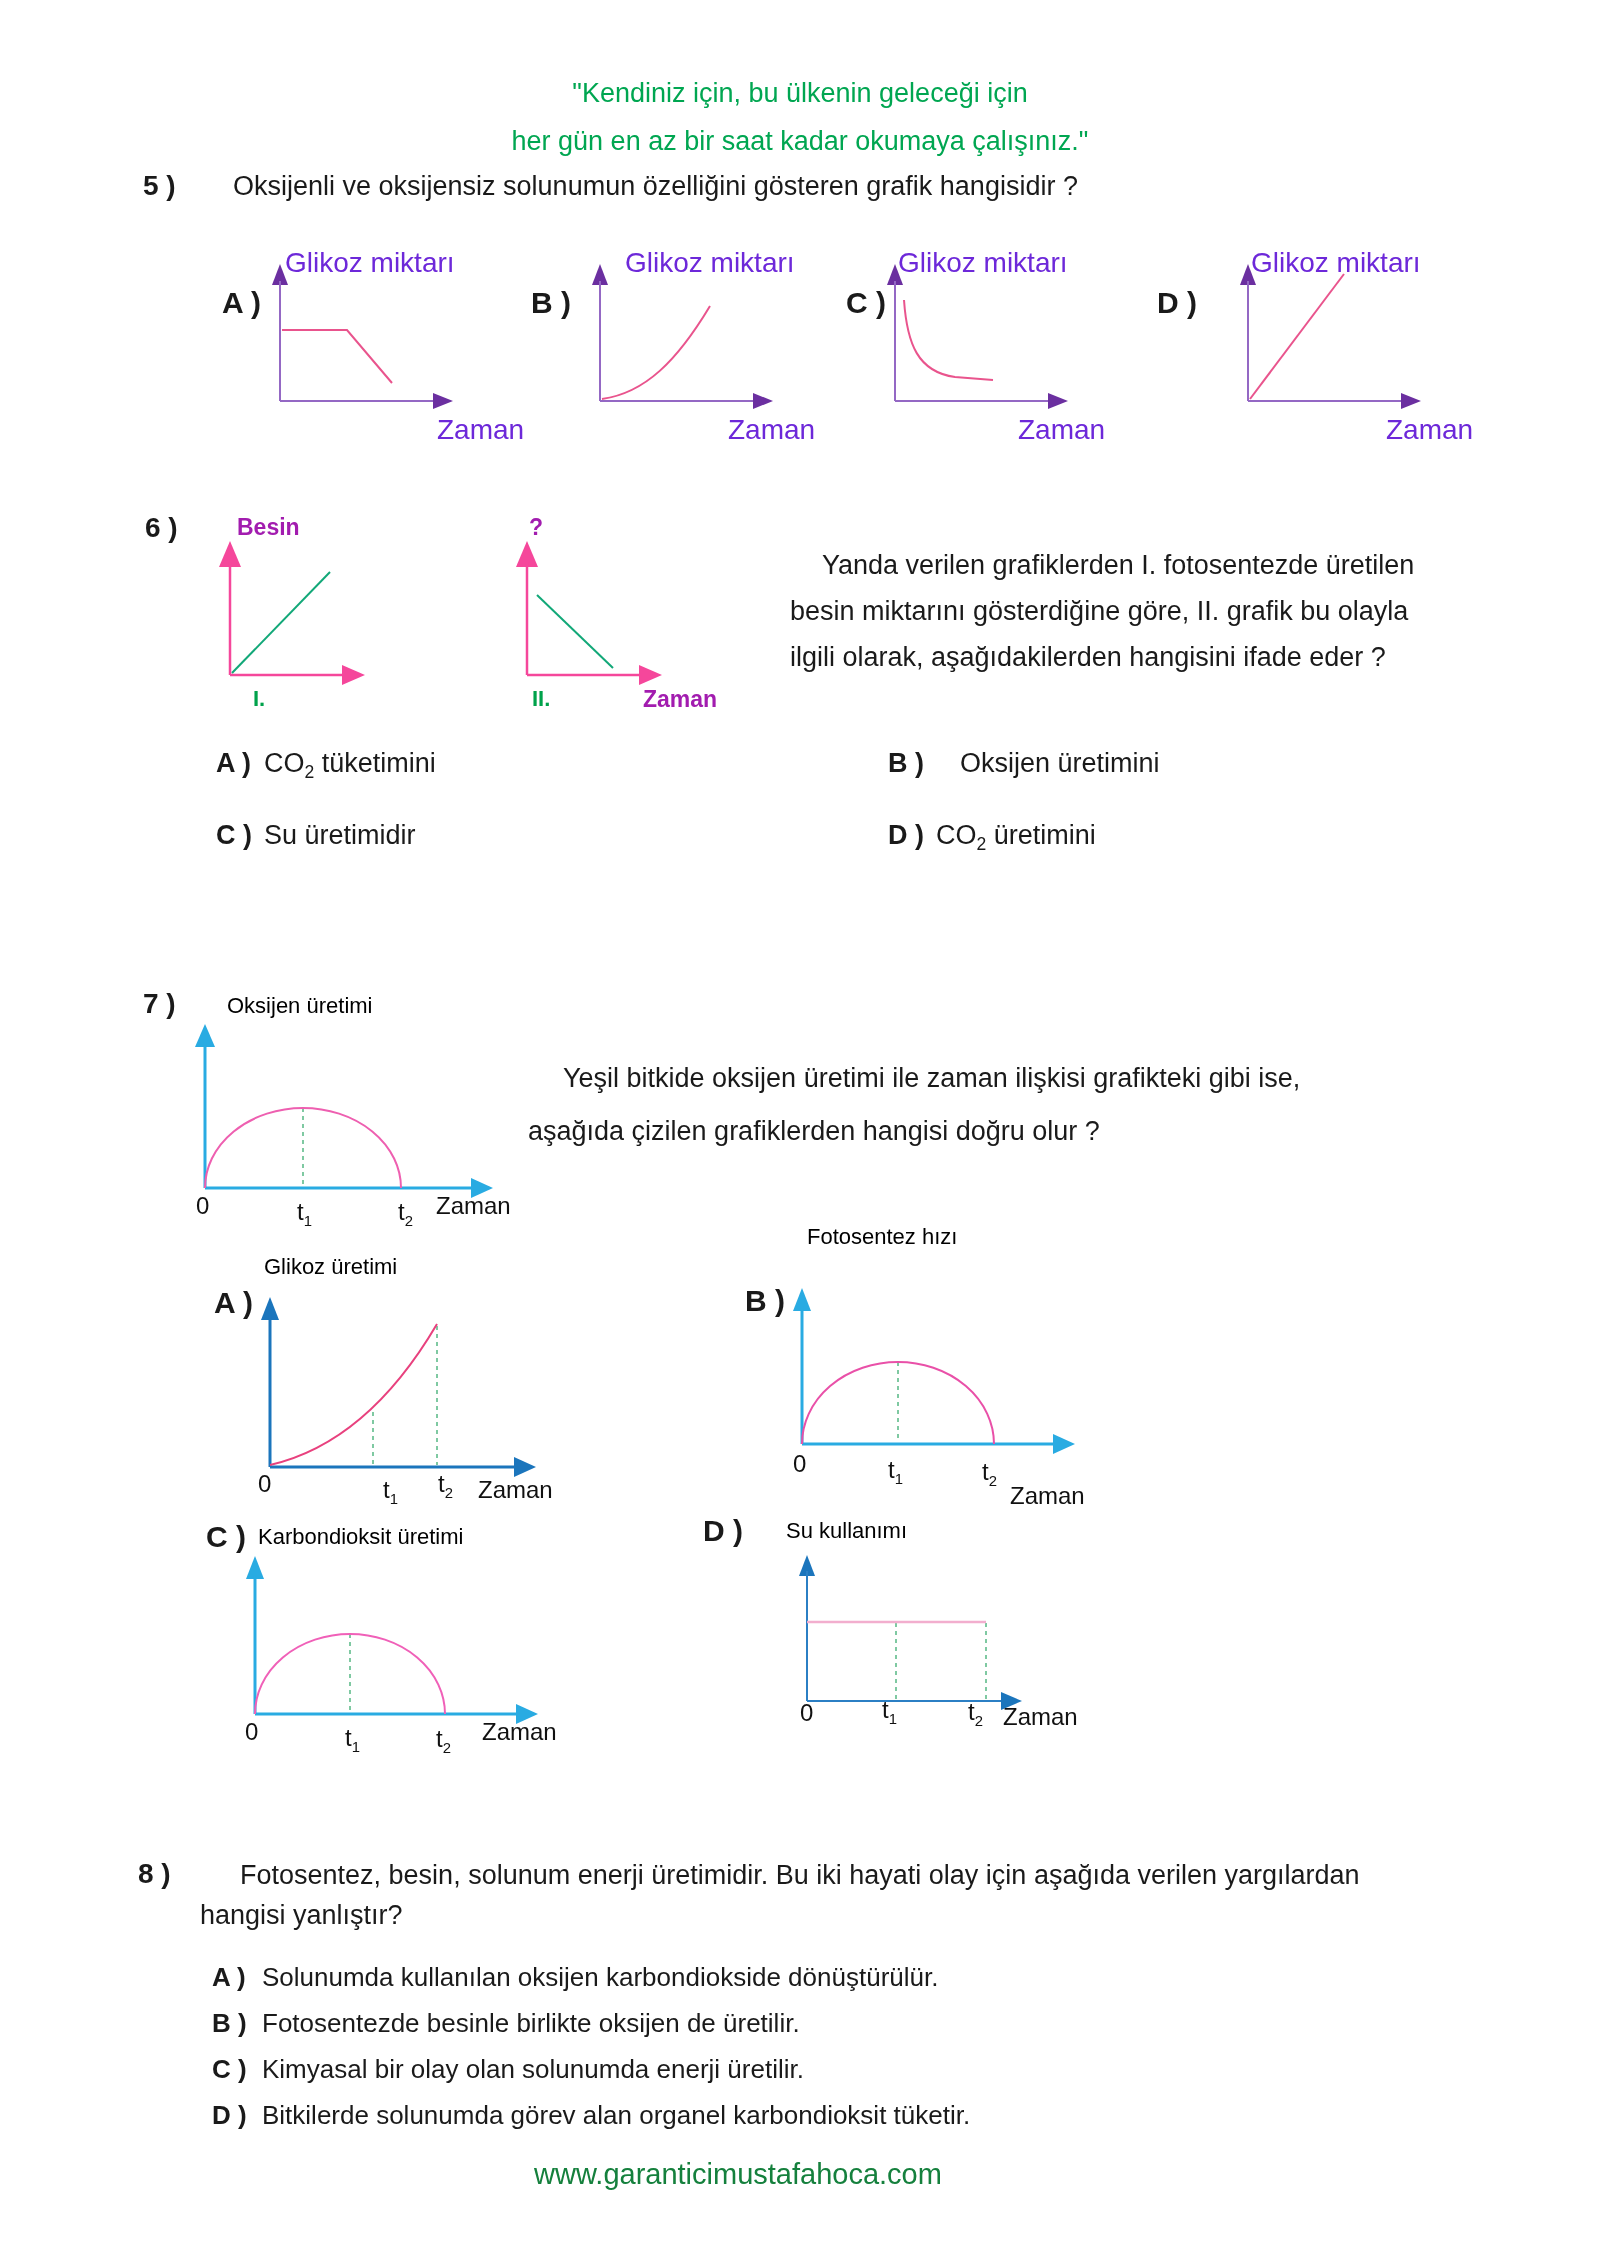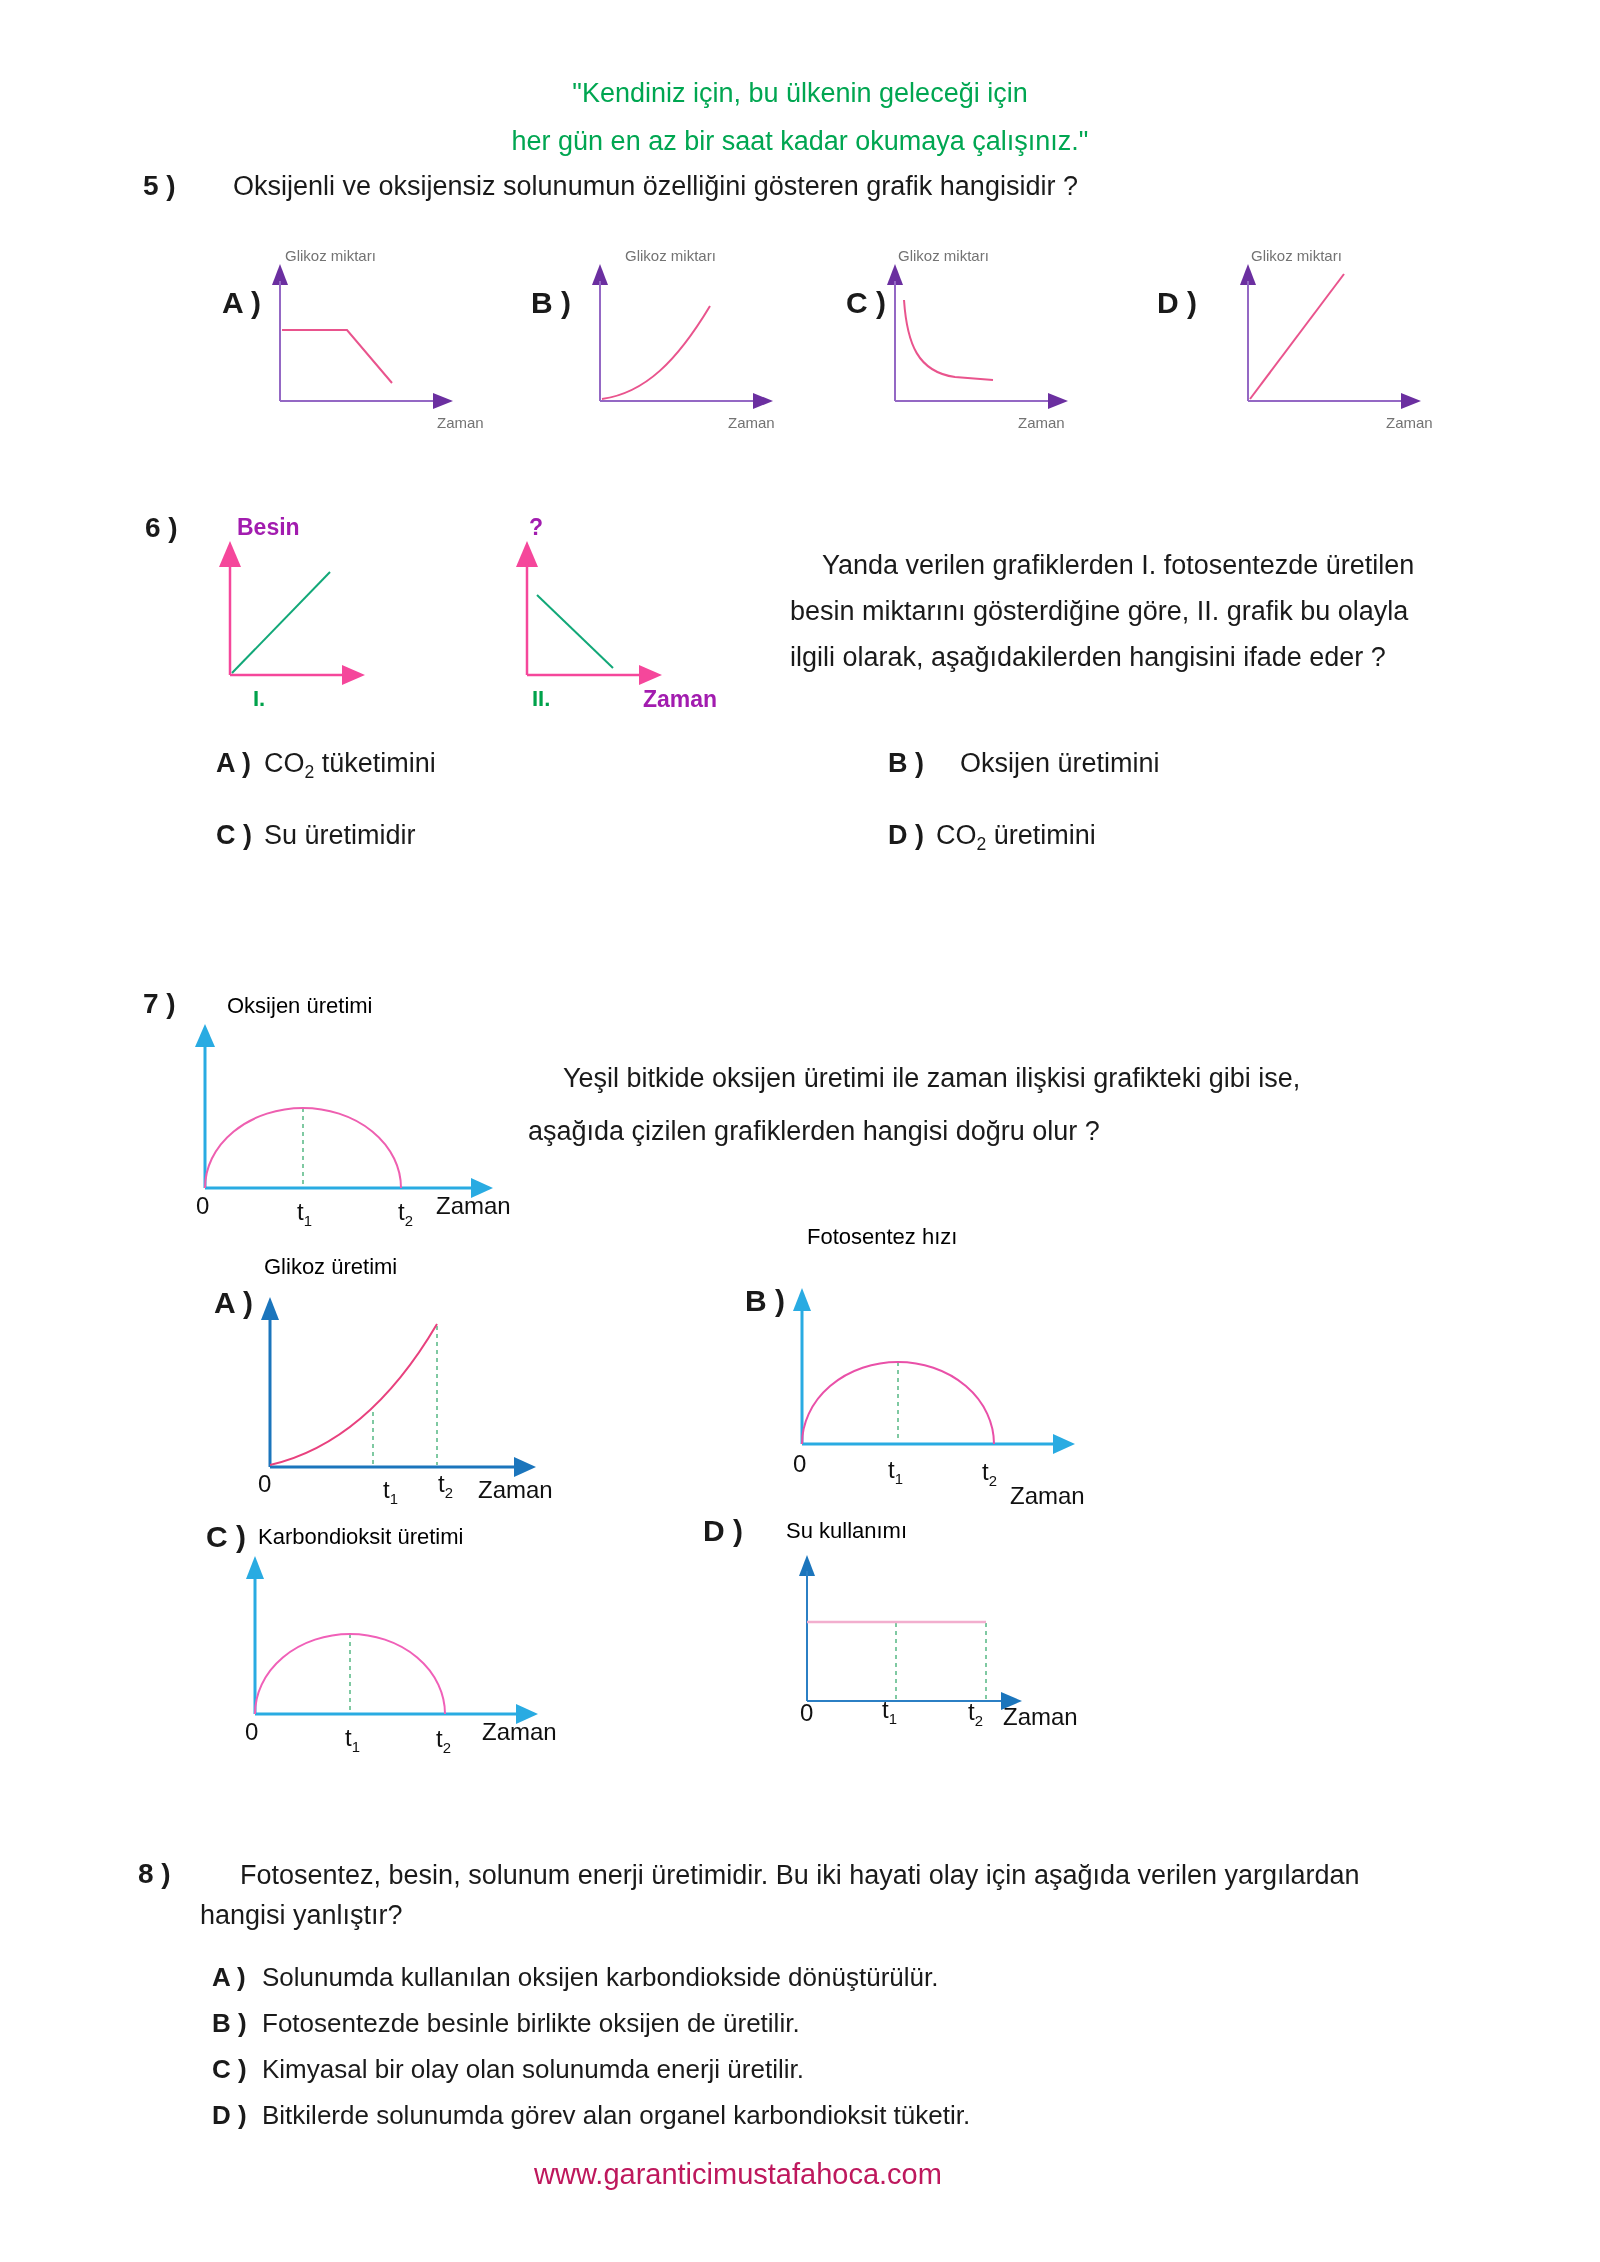--- a/index.html
+++ b/index.html
@@ -6,33 +6,33 @@
   body {
     width:1600px; height:2262px; background:#ffffff; position:relative;
     font-family:"Liberation Sans", sans-serif; color:#1a1a1a; overflow:hidden;
   }
   .abs { position:absolute; white-space:nowrap; }
   .header-line { position:absolute; left:0; width:1600px; text-align:center;
     color:#00A651; font-size:27px; }
   .qnum { font-weight:700; font-size:28px; }
   .qtext { font-size:27px; }
   .glet { font-weight:700; font-size:30px; }
-  .cyanlbl { color:#737373; font-size:15px; }
+  .cyanlbl { color:#6d28d9; font-size:28px; }
   .gtitle { font-size:22px; color:#000000; }
   .axlbl { font-size:24px; color:#111; }
   .axlbl sub { font-size:62%; }
   .optletter { font-weight:700; font-size:27px; }
   .opttext { font-size:27px; }
   .opttext sub { font-size:65%; }
   .magenta { color:#a21caf; font-weight:700; font-size:23px; }
   .greenlbl { color:#00A24B; font-weight:700; font-size:22px; }
   .opt26 { font-size:26px; }
   .optletter26 { font-weight:700; font-size:26px; }
   .footer-line { position:absolute; left:0; width:1476px; text-align:center;
-    color:#be185d; font-size:29px; }
+    color:#15803d; font-size:29px; }
   svg { position:absolute; overflow:visible; }
 </style>
 </head>
 <body>
 
 <div class="header-line" style="top:78px">"Kendiniz için, bu ülkenin geleceği için</div>
 <div class="header-line" style="top:126px">her gün en az bir saat kadar okumaya çalışınız."</div>
 
 <span class="abs qnum" style="left:143px; top:170px">5 )</span>
 <span class="abs qtext" style="left:233px; top:171px">Oksijenli ve oksijensiz solunumun özelliğini gösteren grafik hangisidir ?</span>

